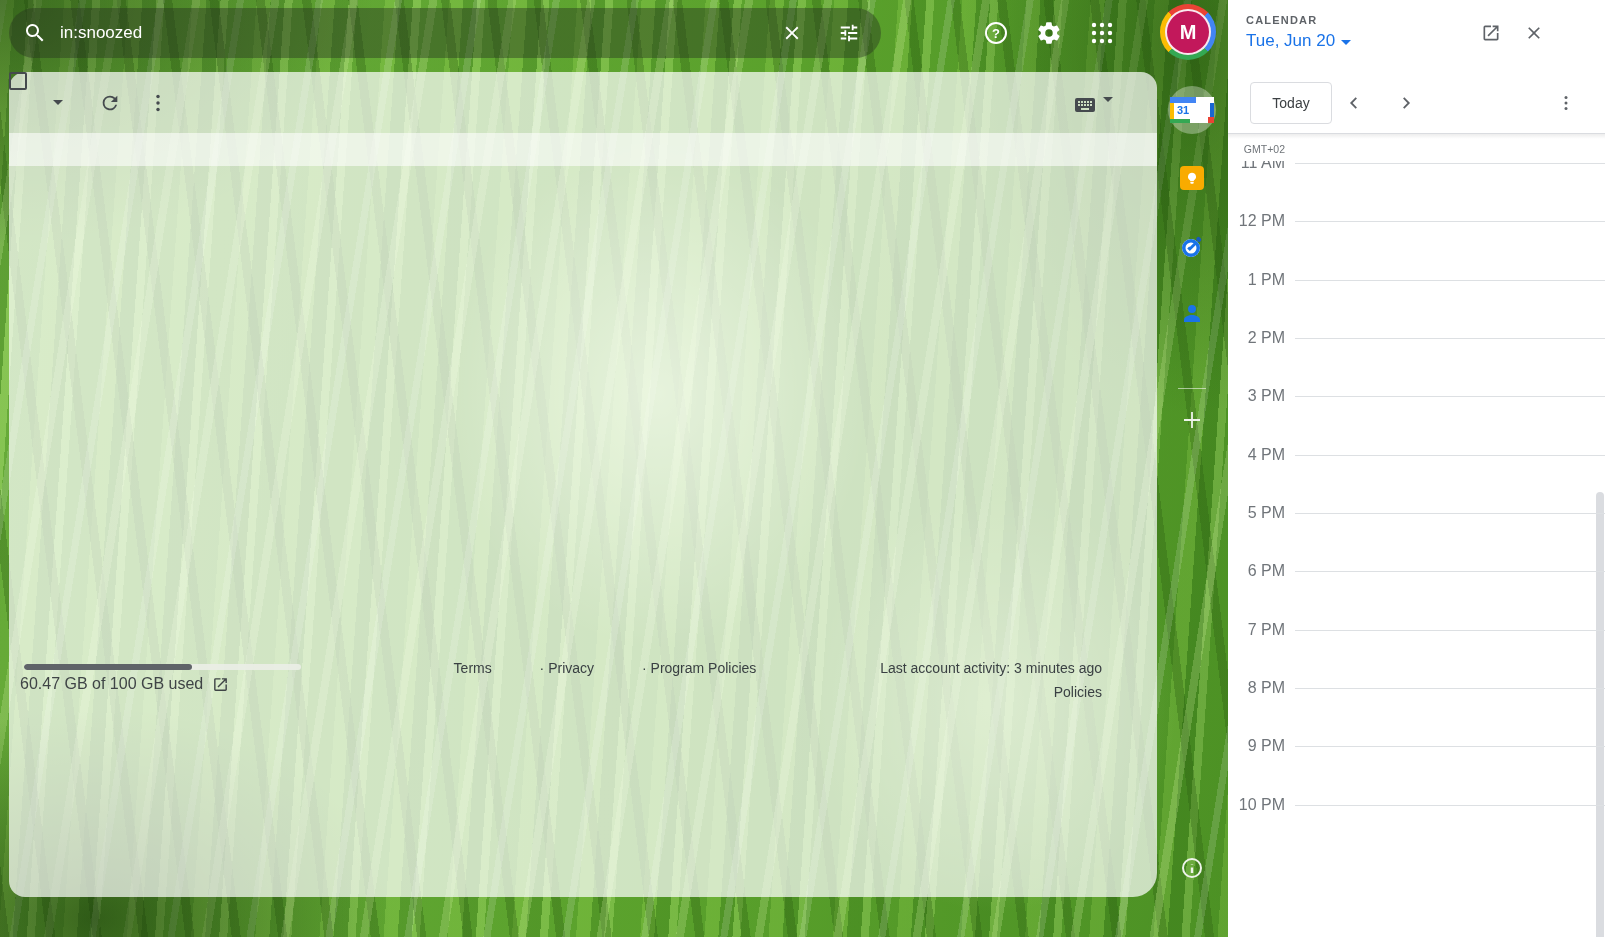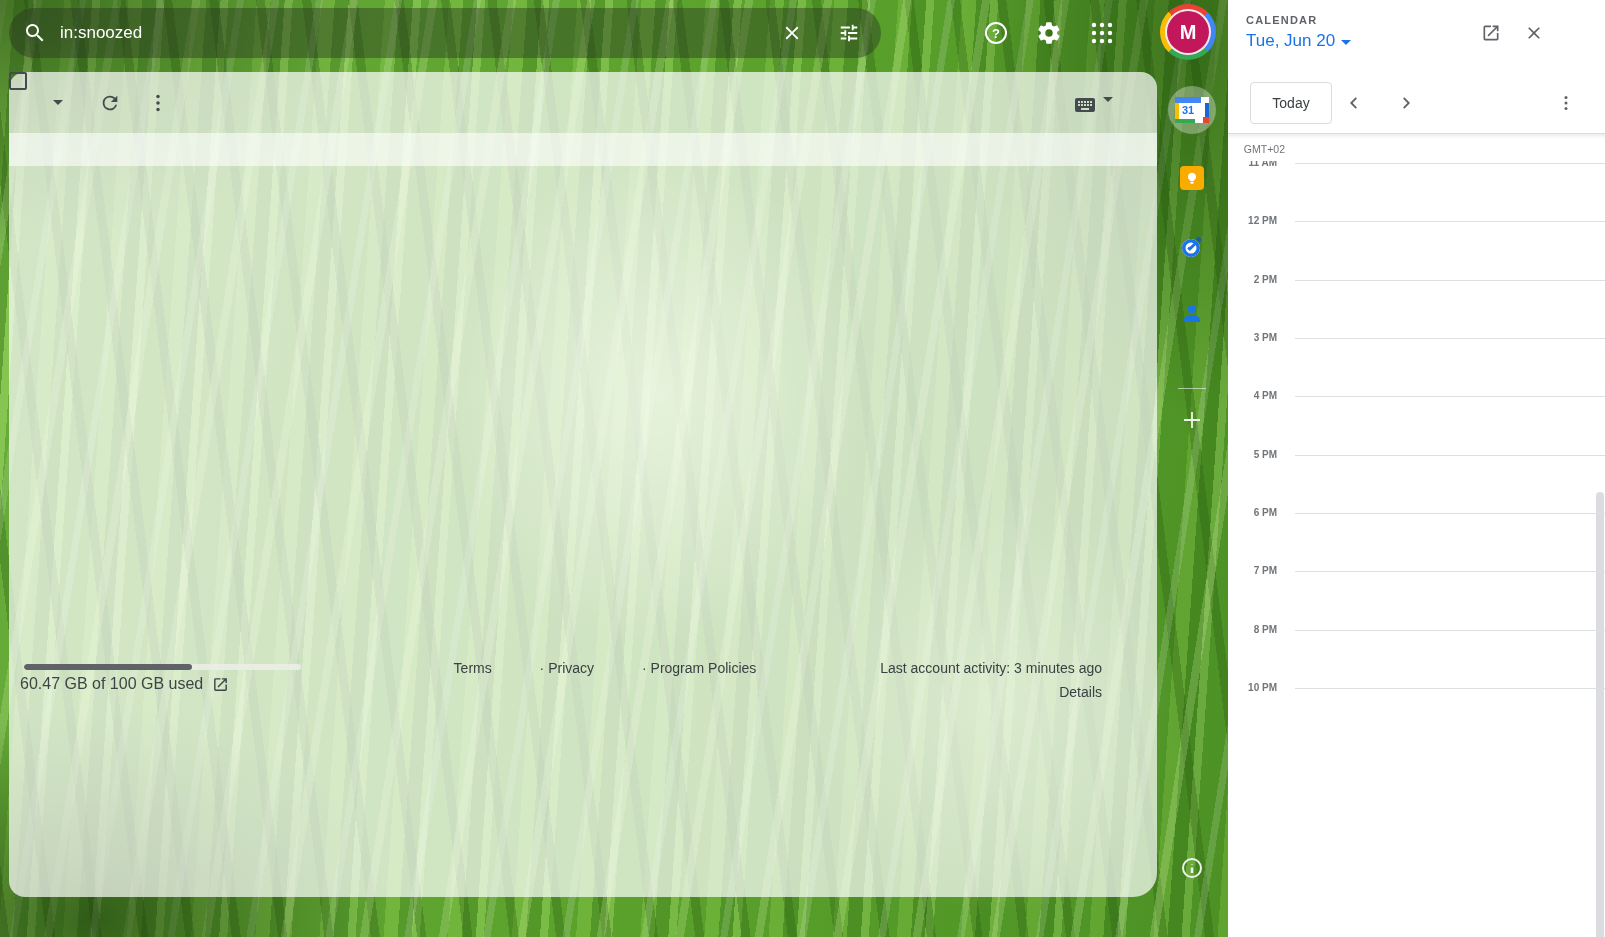--- a/index.html
+++ b/index.html
@@ -77,21 +77,21 @@
   .footer-link + .footer-link::before { content:"\00a0\00b7\00a0"; cursor:default; }
   .activity-text { right:55px; top:588px; font-size:14px; color:#3a4043; }
   .details-link { right:55px; top:612px; font-size:14px; color:#3a4043; cursor:pointer; }
 
   
   .rail-btn { position:absolute; left:1168px; width:48px; height:48px; border:none; background:transparent; cursor:pointer; display:flex; align-items:center; justify-content:center; }
   .rail-btn.active::before { content:""; position:absolute; inset:0; border-radius:50%; background:rgba(255,255,255,.32); }
   .rail-divider { left:1178px; top:388px; width:28px; height:1px; background:rgba(255,255,255,.55); }
   .active-indicator { left:1228px; top:85px; width:4px; height:46px; background:#1a73e8; border-radius:4px; }
 
-  .gcal-icon { position:relative; width:34px; height:26px; background:#fff; }
+  .gcal-icon { position:relative; width:44px; height:26px; background:#fff; }
   .gcal-top { position:absolute; left:0; top:0; width:26px; height:6px; background:#4285f4; }
   .gcal-left { position:absolute; left:0; top:6px; width:4px; height:16px; background:#fbbc04; }
   .gcal-right { position:absolute; right:0; top:6px; width:4px; height:16px; background:#1967d2; }
   .gcal-bottom { position:absolute; left:0; bottom:0; width:20px; height:4px; background:#34a853; }
   .gcal-corner { position:absolute; right:0; bottom:0; width:6px; height:6px; background:#ea4335; }
   .gcal-num { position:absolute; left:0; top:6px; width:26px; height:16px; text-align:center; font-size:11px; line-height:15px; font-weight:bold; color:#1a73e8; }
 
   .keep-icon { width:24px; height:24px; border-radius:4px; background:#f9ab00; display:flex; align-items:center; justify-content:center; }
   .contacts-icon { color:#1a73e8; }
   .plus-icon, .info-icon { color:#eef3ea; }
@@ -109,21 +109,21 @@
   .chev-left { left:115px; } .chev-right { left:167px; }
   .panel-menu { position:absolute; left:328px; top:91px; width:24px; height:24px; border:none; background:transparent; color:#5f6368; cursor:pointer; padding:0; }
   .cal-divider { position:absolute; left:0; top:133px; width:100%; height:1px; background:#dadce0; }
   .cal-grid { position:absolute; left:0; top:134px; right:0; bottom:0; overflow:hidden;padding-left:8px; }
   .cal-grid::before { content:""; position:absolute; left:0; right:0; top:0; height:5px; background:linear-gradient(rgba(0,0,0,.07), transparent); z-index:4; }
   .gmt-row { position:absolute; left:0; top:0; right:0; height:27px; background:#fff; z-index:3; }
   .gmt-label { position:absolute; right:320px; top:9px; font-size:10.5px; color:#70757a; white-space:nowrap; }
   .hours { position:absolute; left:0; top:29px; right:0; z-index:1; }
   .hour-row { height:58.35px; position:relative; }
   .hour-line { position:absolute; left:67px; right:0; top:0; height:1px; background:#dde0e3; }
-  .hour-label { position:absolute; top:-7px; right:328px; font-size:10px; line-height:14px; color:#70757a; white-space:nowrap;font-weight:bold; }
+  .hour-label { position:absolute; top:-7px; right:320px; font-size:16px; line-height:14px; color:#70757a; white-space:nowrap; }
   .cal-scrollbar { position:absolute; left:368px; top:492px; width:8px; height:450px; border-radius:4px; background:#dadce0; cursor:pointer; }
 </style>
 </head>
 <body>
 
 <div class="abs search-pill">
   <span class="sicon">
     <svg width="24" height="24" viewBox="0 0 24 24" fill="currentColor">
         <path d="M15.5 14h-.79l-.28-.27a6.5 6.5 0 1 0-.7.7l.27.28v.79l5 4.99L20.49 19l-4.99-5zm-6 0A4.5 4.5 0 1 1 14 9.5 4.5 4.5 0 0 1 9.5 14z"></path>
       </svg>
@@ -204,21 +204,21 @@
       <svg width="17" height="17" viewBox="0 0 24 24" fill="currentColor">
           <path d="M19 19H5V5h7V3H5a2 2 0 0 0-2 2v14a2 2 0 0 0 2 2h14c1.1 0 2-.9 2-2v-7h-2v7zM14 3v2h3.59l-9.83 9.83 1.41 1.41L19 6.41V10h2V3h-7z"></path>
         </svg>
     </button>
   </div>
 
   <div class="abs links-row">
     
   <span class="footer-link">Terms</span><span class="footer-link">Privacy</span><span class="footer-link">Program Policies</span></div>
   <div class="abs activity-text">Last account activity: 3 minutes ago</div>
-  <div class="abs details-link">Details</div>
+  <div class="abs details-link">Policies</div>
 </div>
 
 <div class="abs active-indicator"></div>
 
 <button class="rail-btn active" style="top:86px;" title="Calendar">
   <span class="gcal-icon">
     <span class="gcal-top"></span>
       <span class="gcal-left"></span>
       <span class="gcal-right"></span>
     <span class="gcal-bottom"></span>
@@ -319,20 +319,24 @@
 
     <div class="hour-row">
         <span class="hour-label">11 AM</span>
         <div class="hour-line"></div>
       </div>
         <div class="hour-row">
         <span class="hour-label">12 PM</span>
         <div class="hour-line"></div>
       </div>
         <div class="hour-row">
+        <span class="hour-label">1 PM</span>
+        <div class="hour-line"></div>
+      </div>
+        <div class="hour-row">
         <span class="hour-label">2 PM</span>
         <div class="hour-line"></div>
       </div>
         <div class="hour-row">
         <span class="hour-label">3 PM</span>
         <div class="hour-line"></div>
       </div>
         <div class="hour-row">
         <span class="hour-label">4 PM</span>
         <div class="hour-line"></div>
@@ -344,20 +348,24 @@
         <div class="hour-row">
         <span class="hour-label">6 PM</span>
         <div class="hour-line"></div>
       </div>
         <div class="hour-row">
         <span class="hour-label">7 PM</span>
         <div class="hour-line"></div>
       </div>
         <div class="hour-row">
         <span class="hour-label">8 PM</span>
+        <div class="hour-line"></div>
+      </div>
+        <div class="hour-row">
+        <span class="hour-label">9 PM</span>
         <div class="hour-line"></div>
       </div>
         <div class="hour-row">
         <span class="hour-label">10 PM</span>
         <div class="hour-line"></div>
       </div>
       </div>
   </div>
 
   <div class="cal-scrollbar"></div>

